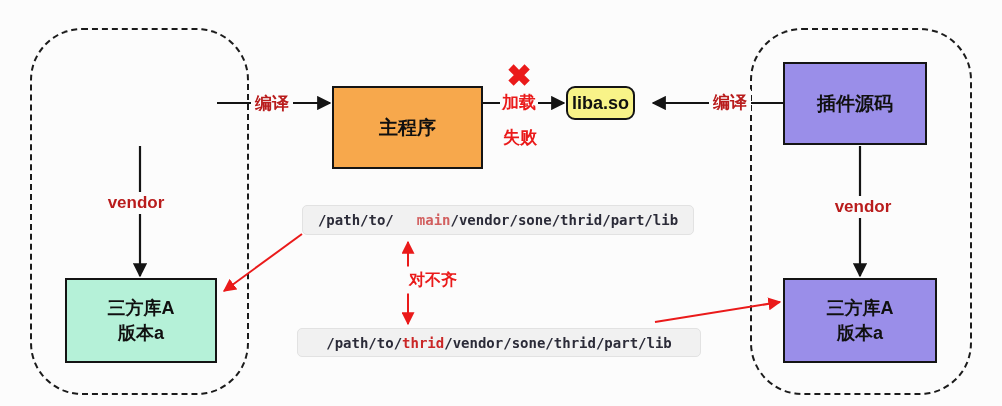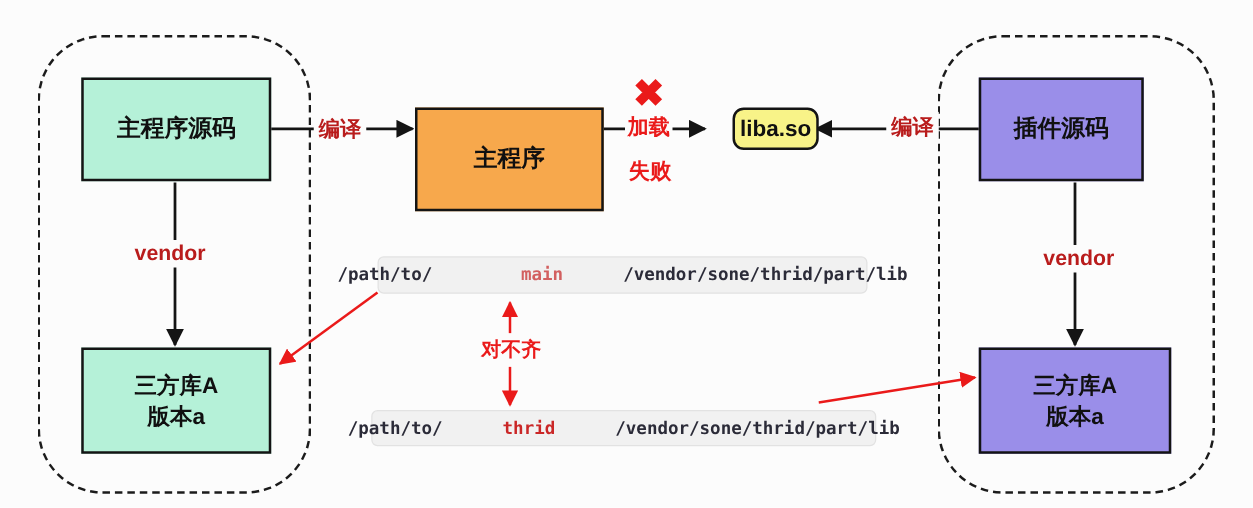--- a/index.html
+++ b/index.html
@@ -14,41 +14,41 @@
 
   .dashed-group{position:absolute;border:2.5px dashed #1b1b1b;border-radius:52px;background:transparent;}
   #left-dashed{left:30px;top:28px;width:215px;height:363px;}
   #right-dashed{left:750px;top:28px;width:218px;height:363px;}
 
   .node{position:absolute;border:2px solid var(--box-border);display:flex;flex-direction:column;
         align-items:center;justify-content:center;font-weight:700;color:#101010;
         font-size:19px;line-height:1.35;text-align:center;box-sizing:border-box;z-index:2;}
   #main-source-box{left:65px;top:62px;width:152px;height:83px;background:var(--mint-box);}
   #main-program-box{left:332px;top:62px;width:151px;height:83px;background:var(--orange-box);margin-top:24px;}
-  #plugin-source-box{left:783px;top:62px;width:132px;height:83px;background:var(--purple-box);}
+  #plugin-source-box{left:783px;top:62px;width:144px;height:83px;background:var(--purple-box);}
   #main-lib-box{left:65px;top:278px;width:152px;height:85px;background:var(--mint-box);font-size:18px;}
   #plugin-lib-box{left:783px;top:278px;width:154px;height:85px;background:var(--purple-box);font-size:18px;}
-  #liba-box{left:566px;top:86px;width:69px;height:34px;background:var(--yellow-box);border-radius:9px;font-size:18px;z-index:4;margin-left:20px;}
+  #liba-box{left:566px;top:86px;width:69px;height:34px;background:var(--yellow-box);border-radius:9px;font-size:18px;z-index:4;}
 
   .path-box{position:absolute;background:var(--path-box-bg);border:1px solid #e2e2e2;border-radius:5px;
             display:flex;align-items:center;justify-content:center;z-index:2;
             font-family:"DejaVu Sans Mono","Liberation Mono",monospace;font-weight:700;
-            font-size:14px;color:var(--path-text);letter-spacing:0px;white-space:nowrap;gap:48px;}
+            font-size:14px;color:var(--path-text);letter-spacing:0px;white-space:nowrap;}
   #main-path-box{left:302px;top:205px;width:390px;height:28px;}
   #plugin-path-box{left:297px;top:328px;width:402px;height:27px;}
   #main-path-box .hl{color:var(--path-highlight-main);padding-left:23px;}
   #plugin-path-box .hl{color:var(--path-highlight-plugin);}
 
   svg#arrow-layer{position:absolute;left:0;top:0;z-index:3;pointer-events:none;}
 
   .edge-label{position:absolute;transform:translate(-50%,-50%);background:var(--background);
               padding:1px 4px;font-size:17px;font-weight:700;color:#b91c1c;z-index:4;white-space:nowrap;}
   .red-label{color:var(--red-accent);font-weight:700;}
   #fail-x{font-size:30px;font-weight:900;line-height:1;padding:0 2px;background:transparent;}
-  #misalign-label{font-size:16px;padding:3px 2px;}
+  #misalign-label{font-size:16px;padding:3px 2px;margin-left:24px;}
   #fail-load-label,#fail-fail-label{font-size:17px;padding:0 2px;text-align:right;}
 </style>
 </head>
 <body>
 
 <div id="canvas">
 
   <div class="dashed-group" id="left-dashed"></div>
   <div class="dashed-group" id="right-dashed"></div>
 
@@ -65,23 +65,20 @@
     <line x1="483" y1="103" x2="564" y2="103" stroke="#141414" stroke-width="2.2" marker-end="url(#ah-black)"></line>
     <line x1="783" y1="103" x2="653" y2="103" stroke="#141414" stroke-width="2.2" marker-end="url(#ah-black)"></line>
     <line x1="140" y1="146" x2="140" y2="276" stroke="#141414" stroke-width="2.2" marker-end="url(#ah-black)"></line>
     <line x1="860" y1="146" x2="860" y2="276" stroke="#141414" stroke-width="2.2" marker-end="url(#ah-black)"></line>
     <line x1="408" y1="283" x2="408" y2="242" stroke="#ea1a1a" stroke-width="2" marker-end="url(#ah-red)"></line>
     <line x1="408" y1="283" x2="408" y2="324" stroke="#ea1a1a" stroke-width="2" marker-end="url(#ah-red)"></line>
     <line x1="302" y1="234" x2="224" y2="291" stroke="#ea1a1a" stroke-width="2" marker-end="url(#ah-red)"></line>
     <line x1="655" y1="322" x2="780" y2="302" stroke="#ea1a1a" stroke-width="2" marker-end="url(#ah-red)"></line>
   </svg>
 
-  <div class="node" id="main-source-box">
-    <span>主程序源码</span>
-  </div>
 
   <div class="node" id="main-program-box">
     <span>主程序</span>
   </div>
 
   <div class="node" id="liba-box">
     <span>liba.so</span>
   </div>
 
   <div class="node" id="plugin-source-box">

